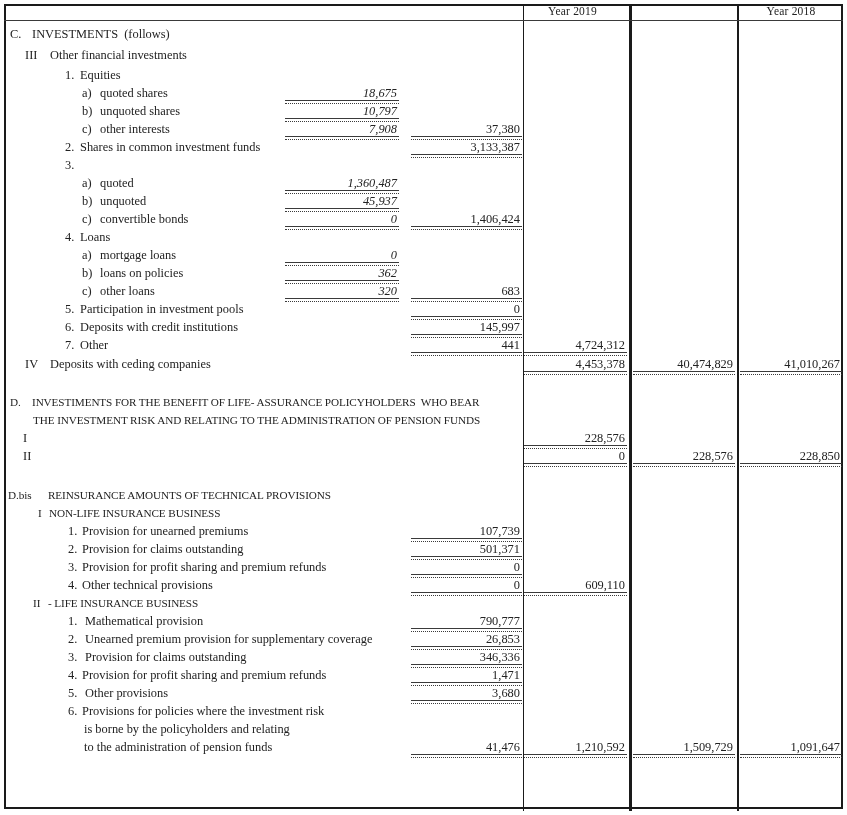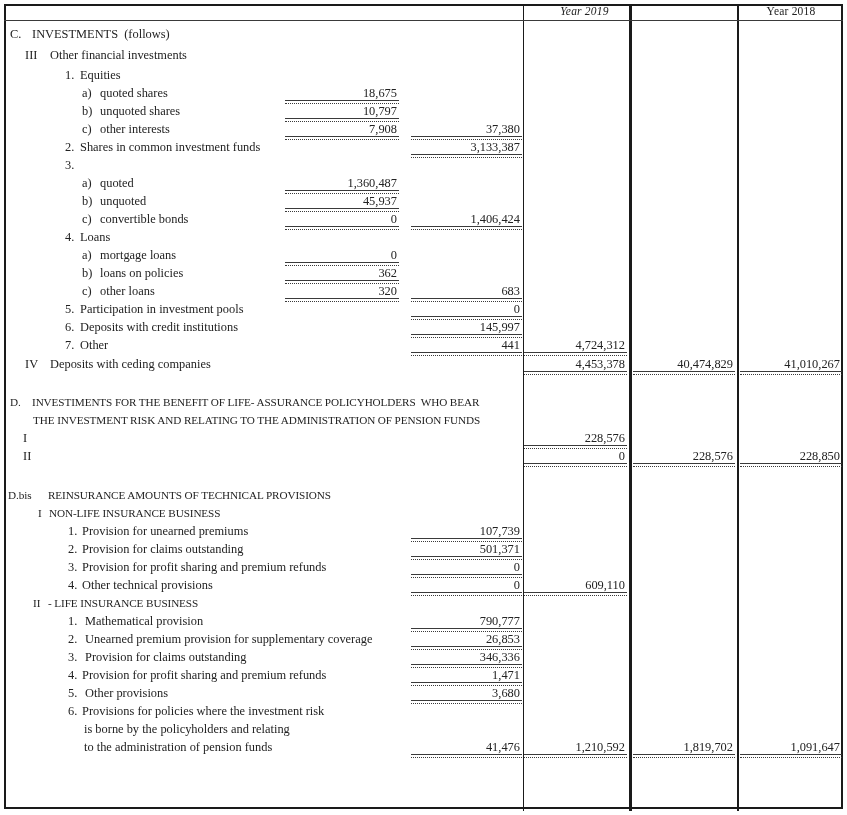--- a/index.html
+++ b/index.html
@@ -19,21 +19,21 @@
   }
   .vline { position:absolute; top:4px; bottom:4px; background:var(--border,#1a1a1a); }
   .vline.v1 { left:523px; width:1px; }
   .vline.v2 { left:629px; width:3px; }
   .vline.v3 { left:737px; width:2px; }
   .hline-header { position:absolute; left:4px; right:4px; top:20px; height:1px; background:var(--line,#333); }
   .colhead {
     position:absolute; top:4px; height:16px; line-height:15px;
     text-align:center; font-size:11.5px; letter-spacing:0.2px;
   }
-  .colhead.h2019 { left:532px; width:105px;font-style:italic; }
+  .colhead.h2019 { left:520px; width:105px; }
   .colhead.h2018 { left:739px; width:104px; }
 
   .row { position:absolute; left:0; width:847px; }
   .row .m, .row .t {
     position:absolute; bottom:2px; height:15px; line-height:15px;
     font-size:12.4px; white-space:pre;
   }
   .row.caps .m, .row.caps .t { font-size:11.2px; letter-spacing:-0.1px; }
 
   
@@ -53,21 +53,21 @@
   .val {
     position:absolute; bottom:2px; height:15px; line-height:15px;
     font-size:12.4px; text-align:right; padding-right:2px;
     border-bottom:1px solid var(--line,#333);
     box-sizing:border-box;
   }
   .val::after {
     content:""; position:absolute; left:0; right:0; bottom:-4px; height:0;
     border-top:1.5px dotted var(--line,#333);
   }
-  .val.c1   { left:285px; width:114px; }
+  .val.c1   { left:285px; width:114px;font-style:italic; }
   .val.c2   { left:411px; width:111px; }
   .val.cy19 { left:524px; width:103px; }
   .val.cmid { left:633px; width:102px; }
   .val.cy18 { left:740px; width:102px; }
 </style>
 </head>
 <body>
 
 <div class="page">
   <div class="frame"></div>
@@ -252,21 +252,21 @@
         <span class="m">6.</span>
         <span class="t">Provisions for policies where the investment risk</span>
       </div>
       <div class="row contB" style="top: 721px; height: 18px;">
         <span class="t">is borne by the policyholders and relating</span>
       </div>
       <div class="row contB" style="top: 739px; height: 18px;">
         <span class="t">to the administration of pension funds</span>
         <span class="val c2">41,476</span>
         <span class="val cy19">1,210,592</span>
-        <span class="val cmid">1,819,702</span>
+        <span class="val cmid">1,509,729</span>
         <span class="val cy18">1,091,647</span>
       </div>
       <div class="row total" style="top: 814px; height: 18px;">
         <span class="val cmid">42,556,070</span>
         <span class="val cy18">42,369,957</span>
       </div>
     </div>
 </div>
 
 </body></html>

